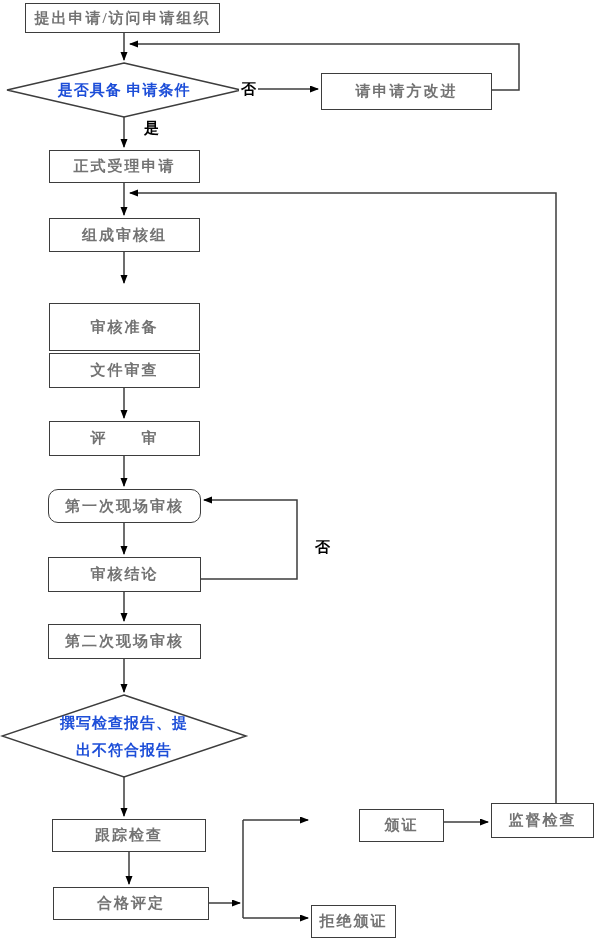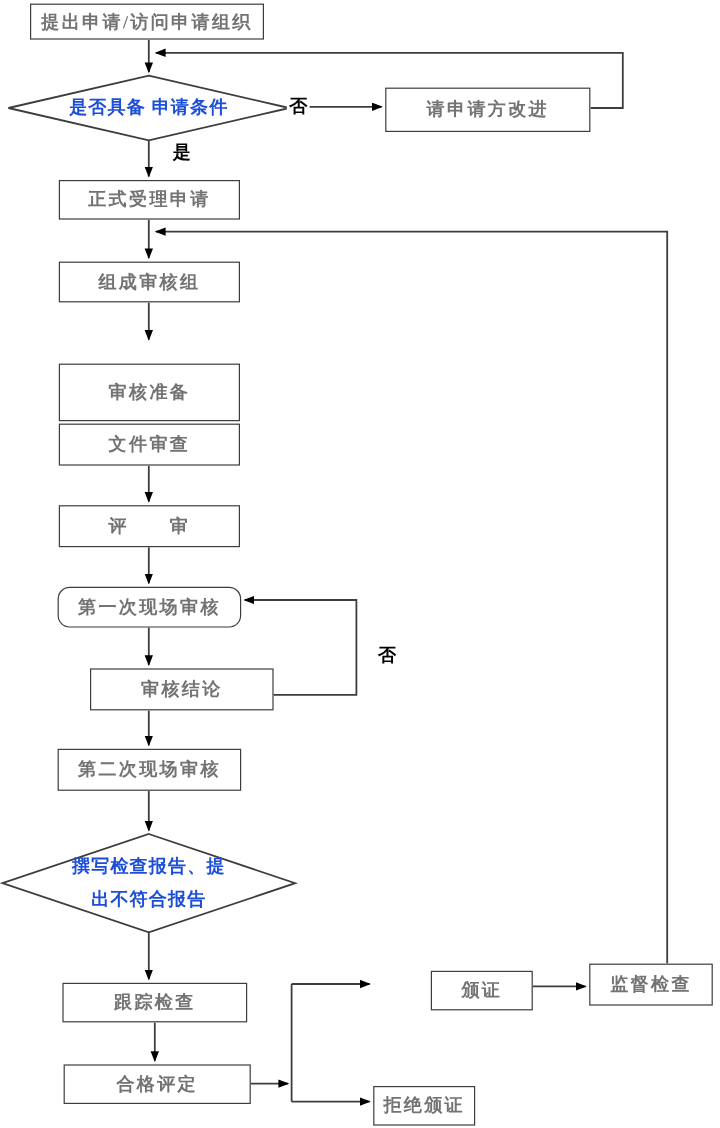--- a/index.html
+++ b/index.html
@@ -42,21 +42,21 @@
   }
   
   #n-apply     {left:25px; top:3px;   width:195px;height:30px;}
   #n-improve   {left:321px;top:73px;  width:171px;height:37px;}
   #n-accept    {left:49px; top:150px; width:151px;height:33px;}
   #n-team      {left:49px; top:218px; width:151px;height:34px;}
   #n-prep      {left:49px; top:303px; width:151px;height:48px;}
   #n-doc       {left:49px; top:353px; width:151px;height:35px;}
   #n-review    {left:49px; top:421px; width:151px;height:35px;}
   #n-first     {left:48px; top:489px; width:153px;height:34px;border-radius:10px;}
-  #n-concl     {left:48px; top:557px; width:153px;height:35px;margin-left:27px;}
+  #n-concl     {left:48px; top:557px; width:153px;height:35px;}
   #n-second    {left:48px; top:624px; width:153px;height:35px;}
   #n-track     {left:52px; top:819px; width:154px;height:33px;}
   #n-assess    {left:53px; top:887px; width:156px;height:33px;font-family:Liberation Serif, serif;}
   #n-cert      {left:311px;top:809px; width:85px; height:33px;margin-left:48px;}
   #n-refuse    {left:311px;top:905px; width:85px; height:33px;}
   #n-supervise {left:491px;top:803px; width:103px;height:35px;}
   #d1-text{left:27px;top:75px;width:194px;height:30px;}
   #d2-text{left:24px;top:708px;width:200px;height:58px;}
   #lbl-no1{left:239px;top:80px;}
   #lbl-yes{left:142px;top:119px;}

